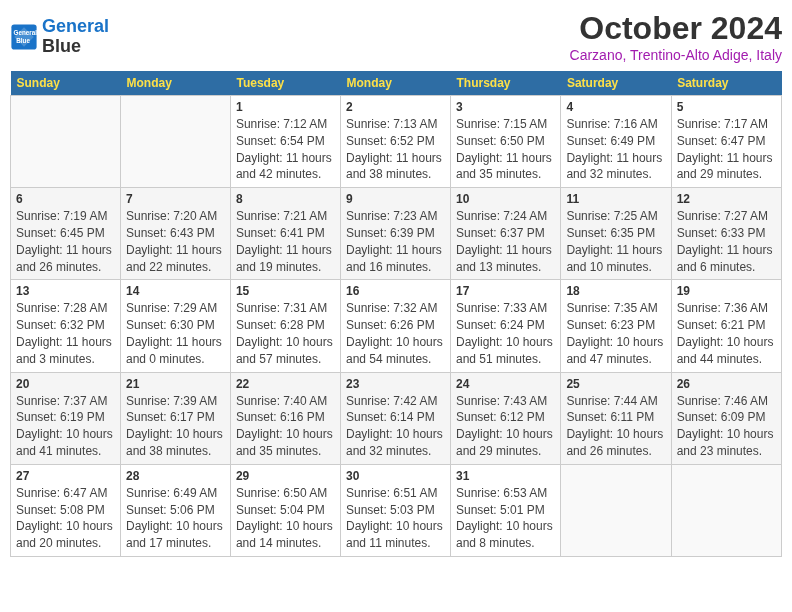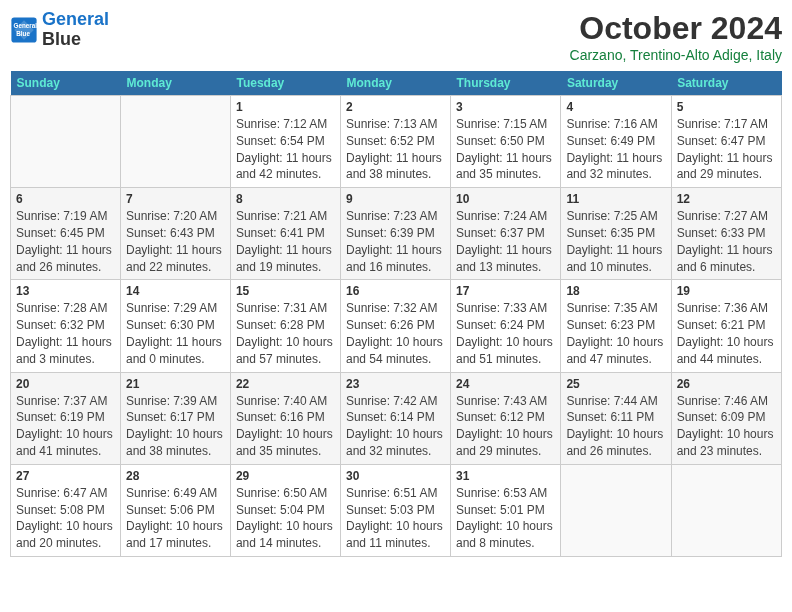--- a/index.html
+++ b/index.html
@@ -6,21 +6,21 @@
     body {
       font-family: Arial, sans-serif;
       background: #fff;
       width: 792px;
       min-height: 612px;
       padding: 10px;
     }
     .header {
       display: flex;
       justify-content: space-between;
-      align-items: flex-start;
+      align-items: center;
       margin-bottom: 8px;
     }
     .logo {
       display: flex;
       align-items: center;
       gap: 4px;
     }
     .logo-text {
       font-size: 18px;
       font-weight: bold;
@@ -37,30 +37,30 @@
     .title-block {
       text-align: right;
     }
     .month-title {
       font-size: 32px;
       font-weight: bold;
       color: #333;
     }
     .location {
       font-size: 14px;
-      color: #15803d;
+      color: #a21caf;
     }
     table {
       width: 100%;
       border-collapse: collapse;
       font-size: 11px;
     }
     thead tr th {
       background-color: #2e6da4;
-      color: #5eead4;
+      color: #fde047;
       text-align: left;
       padding: 5px 6px;
       font-size: 12px;
       font-weight: bold;
     }
     tbody tr td {
       border: 1px solid #ccc;
       vertical-align: top;
       padding: 4px 5px;
       width: 113px;

